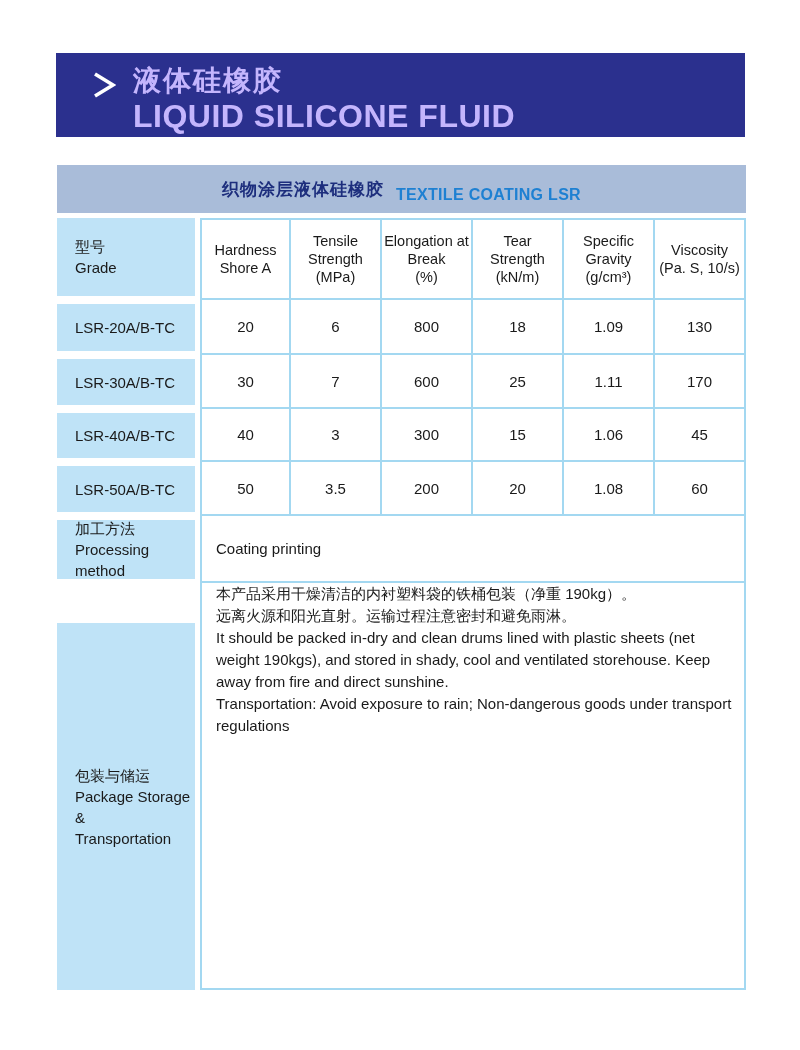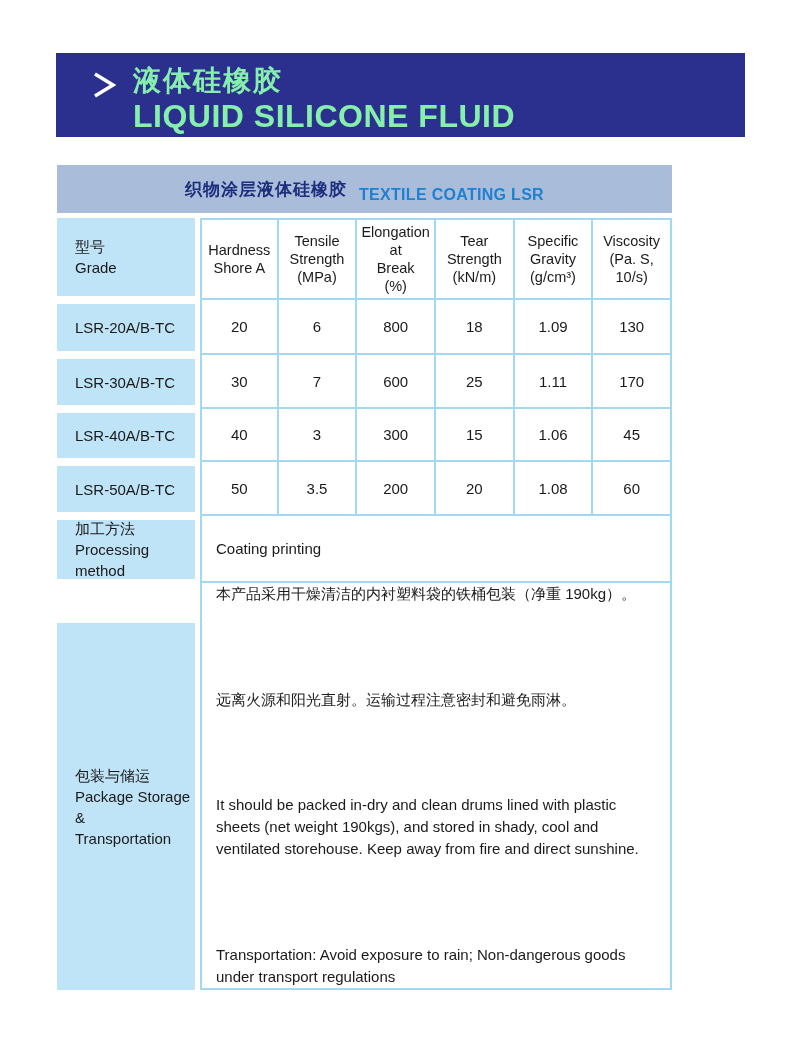--- a/index.html
+++ b/index.html
@@ -5,35 +5,35 @@
   html,body{margin:0;padding:0;}
   body{
     width:800px;height:1050px;position:relative;background:#ffffff;
     font-family:"Liberation Sans","DejaVu Sans",sans-serif;color:#1a1a1a;
     -webkit-font-smoothing:antialiased;
   }
 
   
   .banner{
     position:absolute;left:56px;top:53px;width:689px;height:84px;
-    background:#2b308e;color:#86efac;box-sizing:border-box;
+    background:#2b308e;color:#c4b5fd;box-sizing:border-box;
     padding:10px 0 0 77px;
   }
   .banner .chev{
     position:absolute;left:36px;top:19px;width:24px;height:26px;
   }
   .banner-title-zh{
     font-size:28px;font-weight:bold;letter-spacing:2px;line-height:36px;display:block;
   }
   .banner-title-en{
     font-size:32px;font-weight:bold;letter-spacing:0.5px;line-height:30px;display:block;margin-top:2px;
   }
 
   
-  .sheet{position:absolute;left:57px;top:165px;width:615px;}
+  .sheet{position:absolute;left:57px;top:165px;width:689px;}
   .titlebar{
     height:48px;background:#a9bcd9;display:flex;align-items:center;justify-content:center;
     gap:12px;margin-bottom:5px;
   }
   .titlebar .t-zh{font-size:17px;font-weight:bold;color:#1d2e7d;letter-spacing:1px;}
   .titlebar .t-en{font-size:16px;font-weight:bold;color:#1e80d2;letter-spacing:0.3px;margin-top:12px;}
 
   .grid{
     display:grid;
     grid-template-columns:143px repeat(6,1fr);
@@ -54,21 +54,21 @@
     box-sizing:border-box;font-size:15px;background:#ffffff;
   }
   .d.c1{border-left:2px solid #a3d8f1;}
   .r0 .d, .d.top{border-top:2px solid #a3d8f1;}
   .d.hdr{white-space:pre-line;text-align:center;font-size:14.5px;line-height:18px;}
 
   .d.wide{
     grid-column:2 / 8;justify-content:flex-start;padding-left:14px;
   }
   .d.pack{
-    flex-direction:column;align-items:flex-start;justify-content:space-between;
+    flex-direction:column;align-items:flex-start;justify-content:flex-start;
     padding:0 8px 0 14px;
   }
   .d.pack p{margin:0;font-size:15px;line-height:22px;text-align:left;}
 </style>
 </head>
 <body>
 
 <div class="banner">
   <span class="chev">
     <svg width="24" height="26" viewBox="0 0 24 26">

